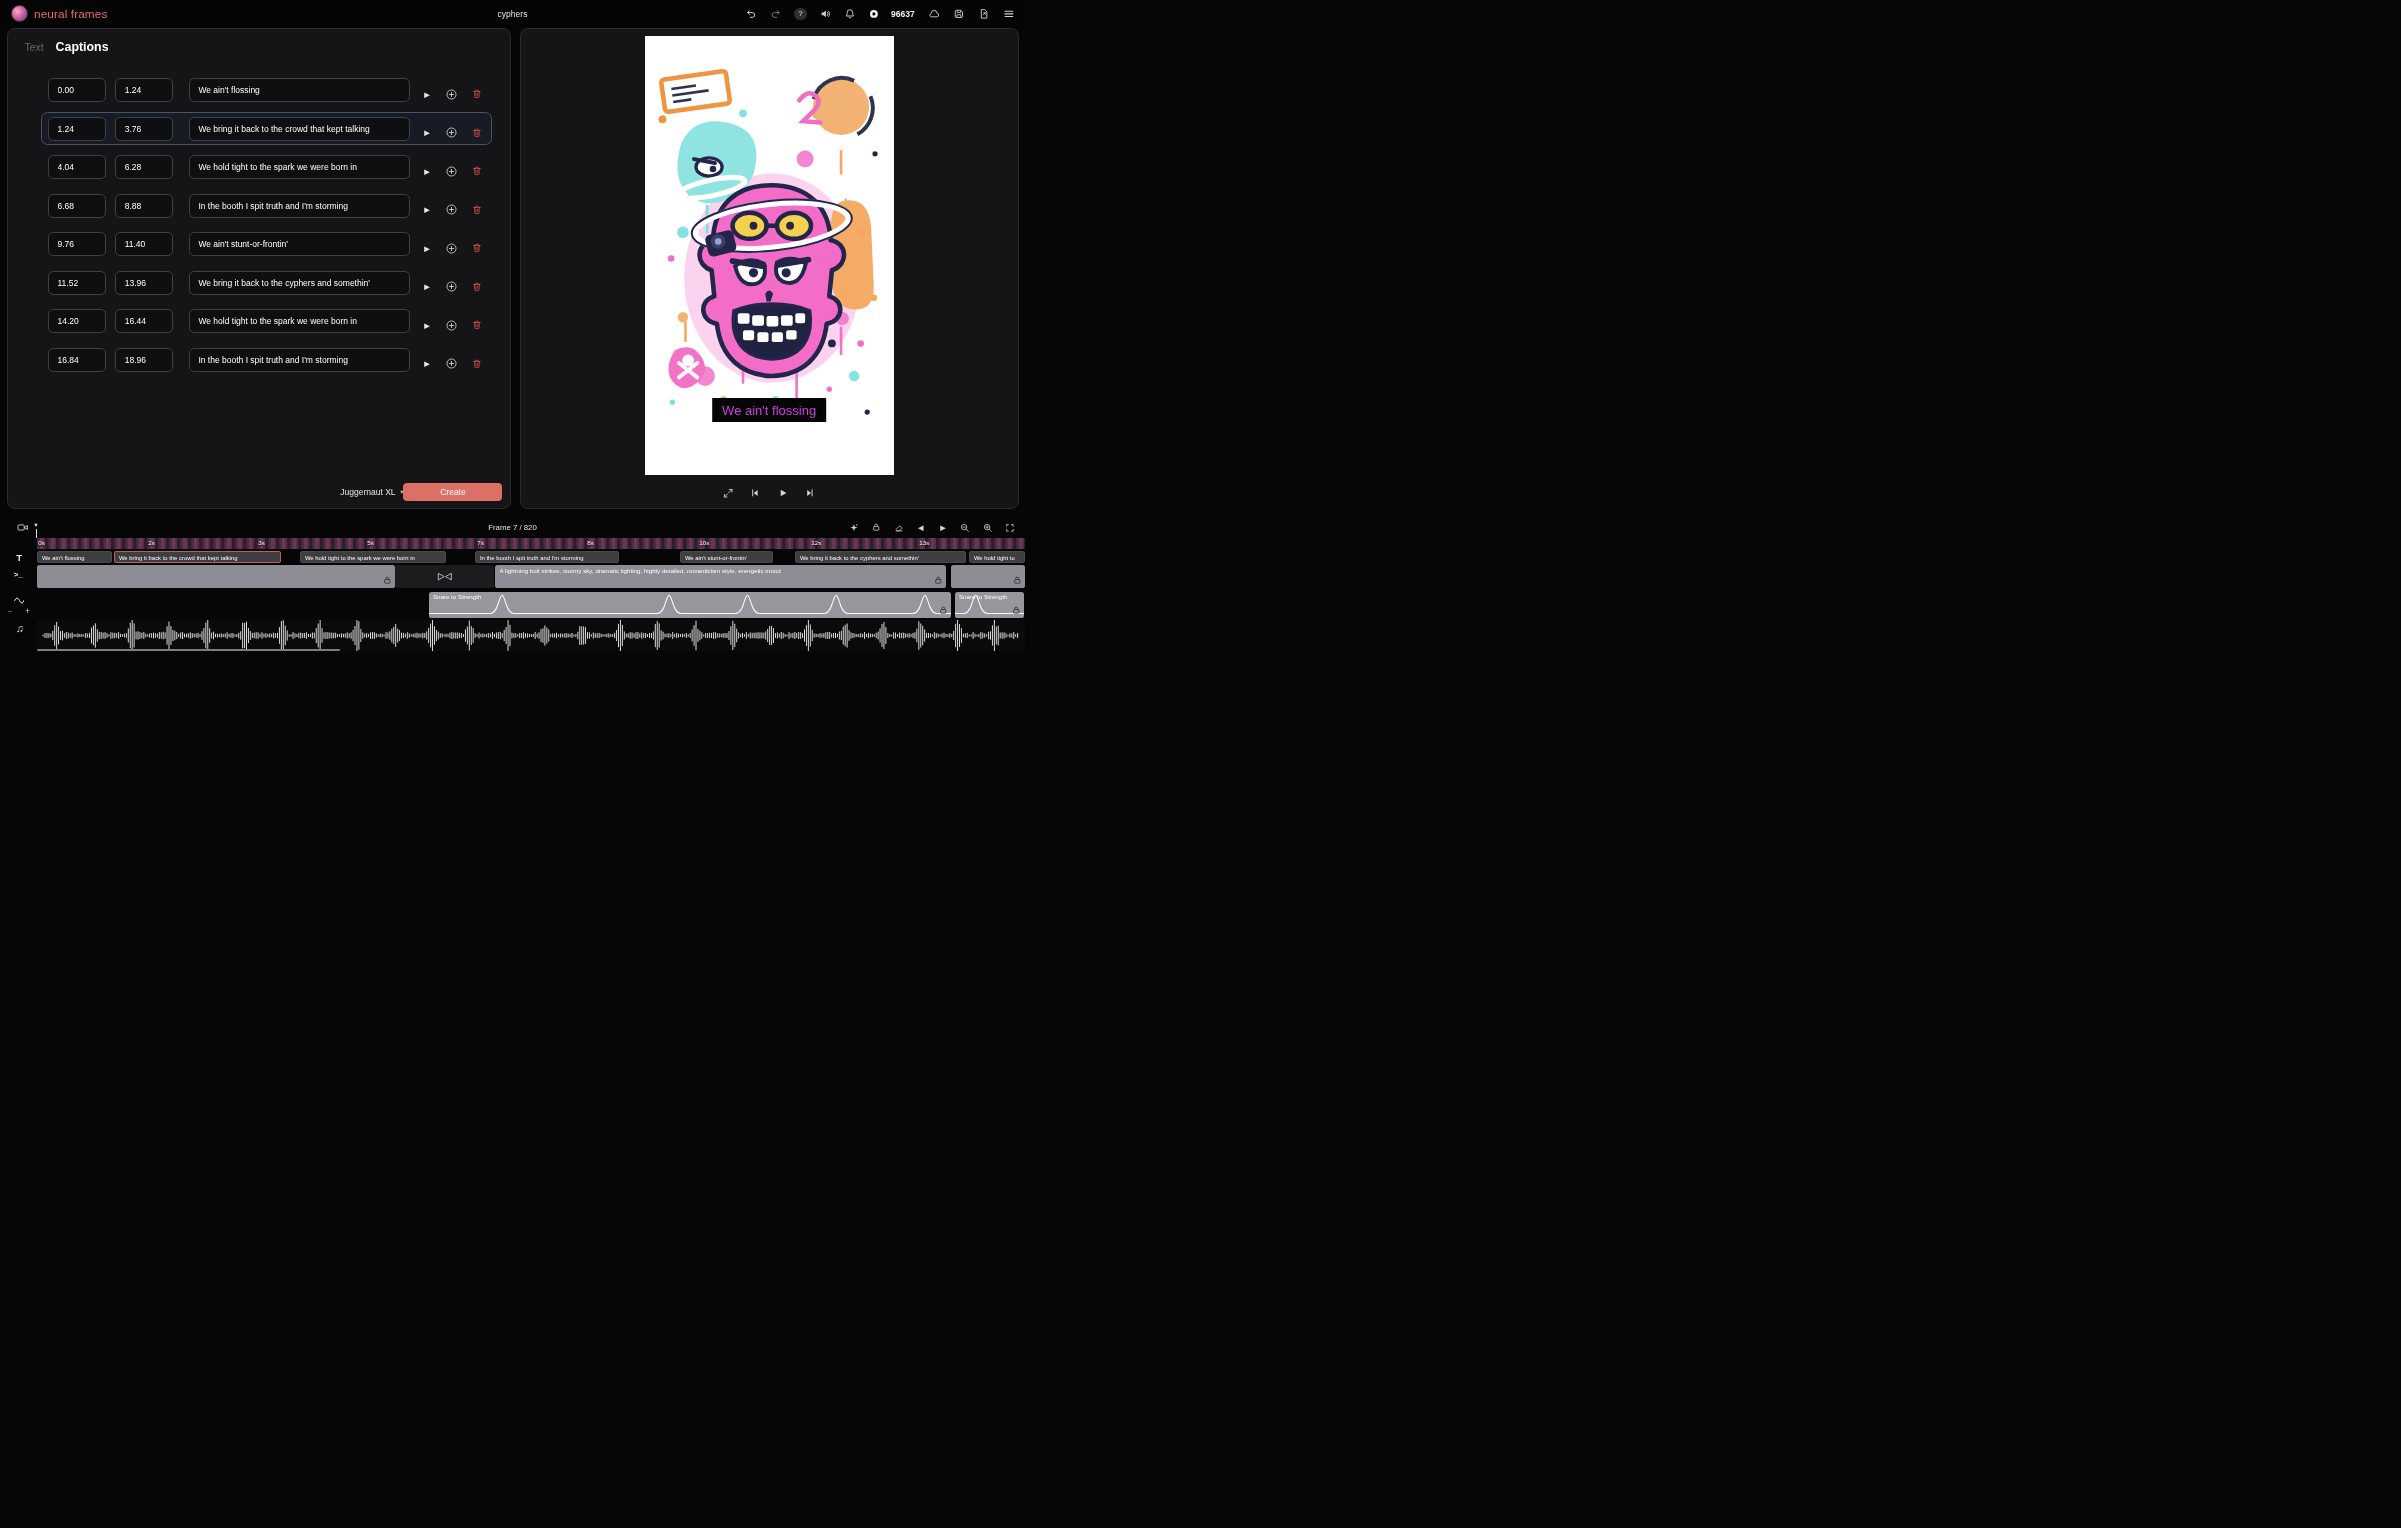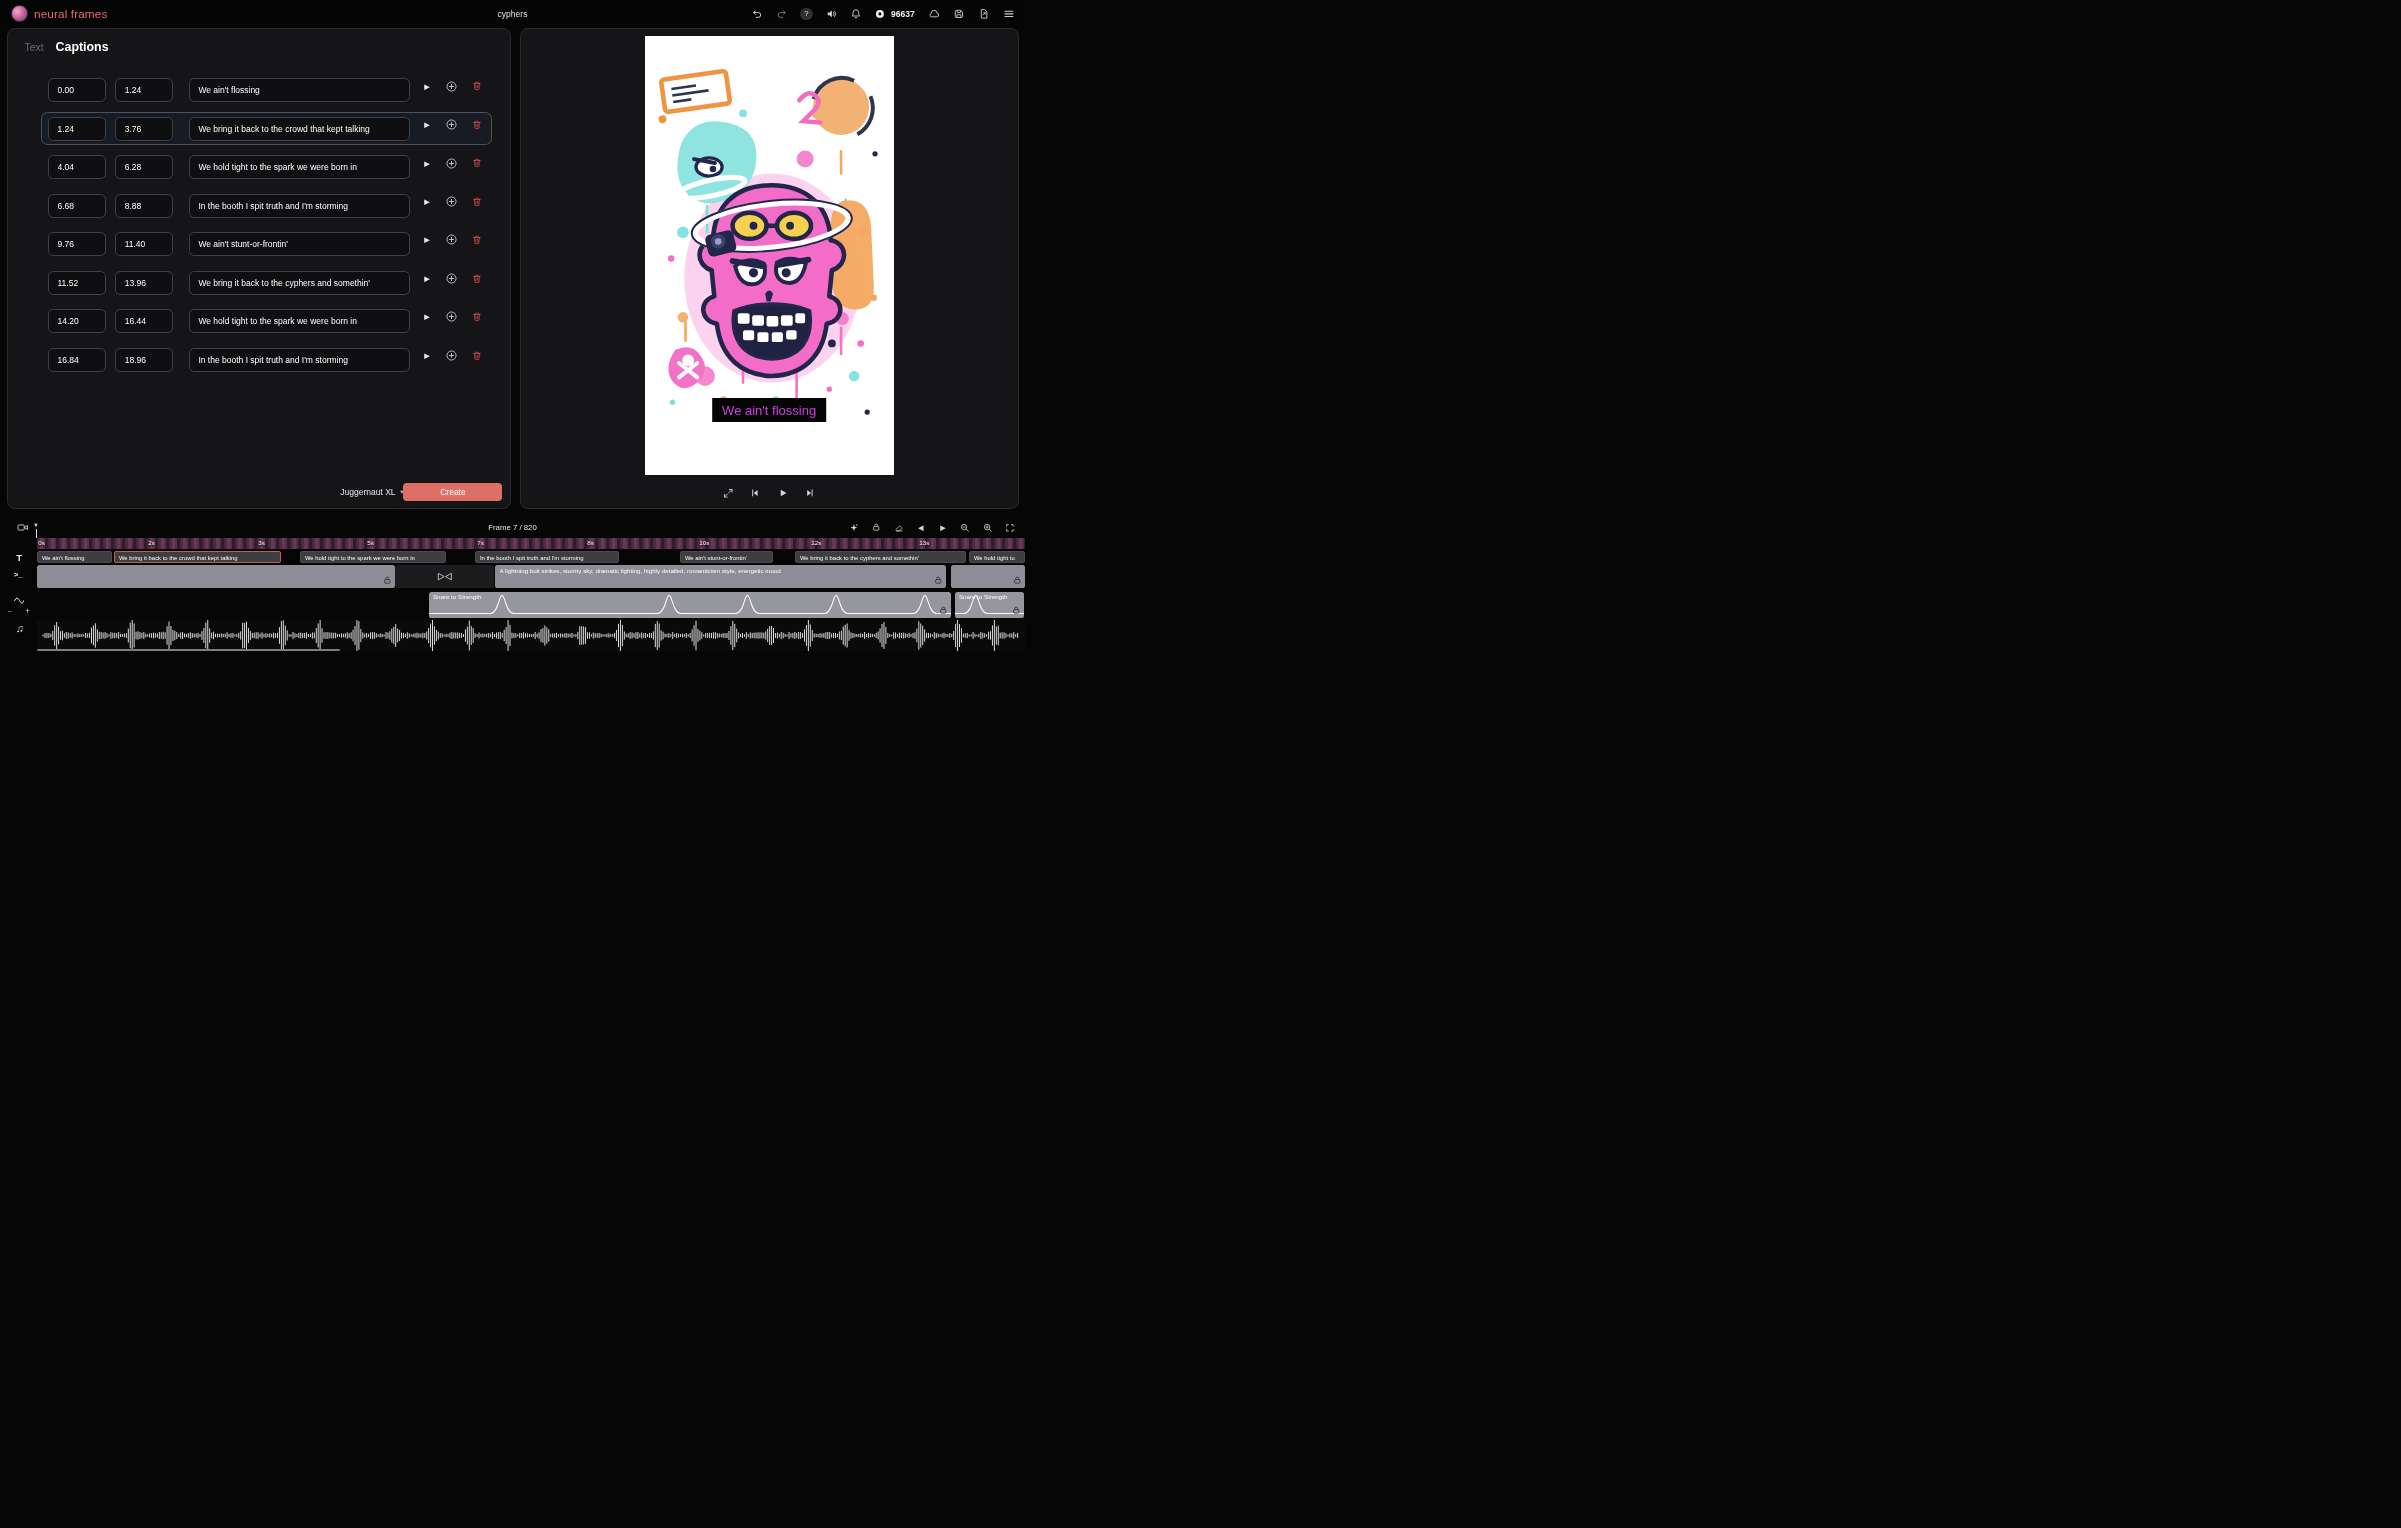--- a/index.html
+++ b/index.html
@@ -11,34 +11,34 @@
 
   
   .topbar{height:27.5px;display:flex;align-items:center;padding:0 10.5px;position:relative;background:#050506}
   .avatar{width:17px;height:17px;border-radius:50%;
     background:radial-gradient(circle at 35% 35%,#f7a8c8,#c2569a 55%,#5a3d7a);border:0.7px solid #3a3a3e}
   .logo{font-size:11.8px;font-weight:400;color:#e8667a;margin-left:6.5px;letter-spacing:0.1px}
   .proj-title{position:absolute;left:50%;transform:translateX(-50%);font-size:8.5px;color:#e3e3e5}
   .tb-right{margin-left:auto;display:flex;align-items:center;gap:13px}
   .help-badge{width:12.4px;height:12.4px;border-radius:50%;background:#2e2e33;color:#e2e2e5;
     font-size:7.8px;display:flex;align-items:center;justify-content:center}
-  .credits{display:flex;align-items:center;gap:6px;font-size:8.5px;font-weight:700;color:#f2f2f4}
+  .credits{display:flex;align-items:center;gap:12px;font-size:8.5px;font-weight:700;color:#f2f2f4}
 
   
   .main{display:flex;gap:8.5px;padding:0 6.5px}
   .card{background:#151517;border:0.7px solid #2a2a2d;border-radius:7.8px;height:481px}
   .captions-card{width:505px;display:flex;flex-direction:column}
   .preview-card{width:499px;display:flex;flex-direction:column;align-items:center;position:relative}
 
   .tabs{display:flex;gap:11.8px;align-items:baseline;padding:11.8px 0 0 17px}
   .tab-inactive{font-size:10.5px;color:#68686c}
   .tab-active{font-size:12.4px;font-weight:700;color:#fff}
 
   .rows{margin-top:19.6px;padding-left:33px}
-  .cap-row{display:flex;align-items:flex-start;gap:9.2px;padding:3.3px 6.5px;border:0.7px solid transparent;
+  .cap-row{display:flex;align-items:flex-end;gap:9.2px;padding:3.3px 6.5px;border:0.7px solid transparent;
     border-radius:6.5px;margin-bottom:5.9px;width:fit-content}
   .cap-row.selected{border-color:#4a5263;background:#171b23}
   .cap-row input{background:#0f0f12;border:0.7px solid #404045;border-radius:5.2px;height:24px;
     color:#fff;font-size:8.5px;padding:0 8.5px;font-family:"Liberation Sans",sans-serif}
   .cap-row input.time{width:58px}
   .cap-row input.text{width:221px;margin-left:6.5px}
   .icon-btn{width:15.7px;height:15.7px;display:flex;align-items:center;justify-content:center}
   .play-glyph{font-size:7.2px;color:#e8e8ea}
   .panel-footer{margin-top:auto;display:flex;align-items:center;justify-content:flex-end;
     padding:0 7.8px 6.5px 19.6px}

